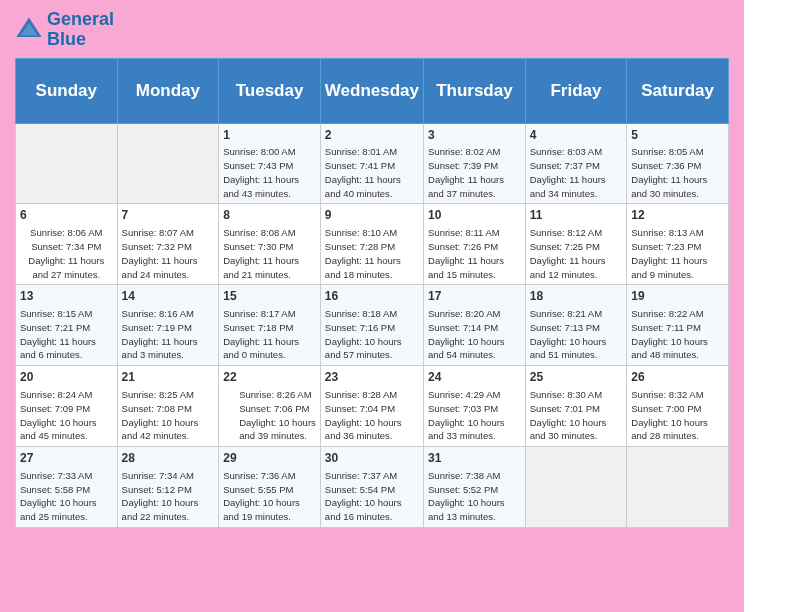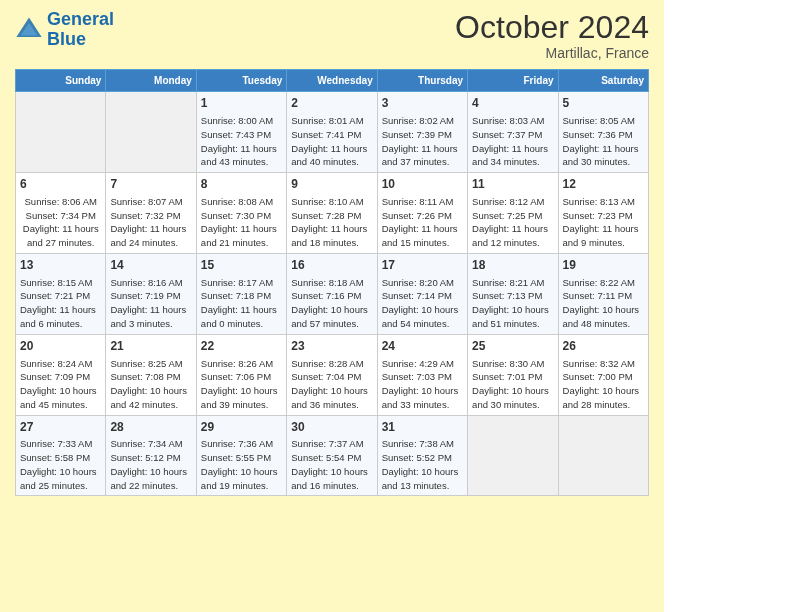--- a/index.html
+++ b/index.html
@@ -4,24 +4,24 @@
   <style>
     * { box-sizing: border-box; margin: 0; padding: 0; }
     body {
       font-family: Arial, sans-serif;
       background: #fff;
       width: 792px;
       height: 612px;
       overflow: hidden;
     }
     .page {
-      width: 664px;
+      width: 744px;
       min-height: 612px;
       padding: 10px 15px 10px 15px;
-      background: #fef9c3;
+      background: #f9a8d4;
     }
     .header {
       display: flex;
       justify-content: space-between;
       align-items: flex-start;
       margin-bottom: 8px;
     }
     .logo {
       display: flex;
       align-items: center;
@@ -54,23 +54,23 @@
       color: #555;
     }
     table {
       width: 100%;
       border-collapse: collapse;
       font-size: 10.5px;
     }
     thead tr th {
       background: #3a7fc1;
       color: #fff;
-      padding: 5px 4px;
-      text-align: right;
-      font-size: 10px;
+      padding: 22px 4px;
+      text-align: center;
+      font-size: 17px;
       font-weight: bold;
       border: 1px solid #5a9fd4;
     }
     tbody tr td {
       border: 1px solid #ccc;
       vertical-align: top;
       padding: 3px 4px;
       height: 78px;
       width: calc(100% / 7);
       background: #fff;
@@ -109,24 +109,20 @@
         <rect x="0" y="0" width="40" height="40" fill="none"></rect>
 
         <polygon points="20,2 38,30 2,30" fill="#1a6cad" opacity="0.85"></polygon>
         <polygon points="20,10 32,28 8,28" fill="#5ba3d9" opacity="0.7"></polygon>
       </svg>
       <div class="logo-text">
         <div><span>General</span></div>
         <div><span style="color:#1a6cad;font-weight:bold;">Blue</span></div>
       </div>
     </div>
-    <div class="title-block">
-      <div class="month-title">October 2024</div>
-      <div class="subtitle">Martillac, France</div>
-    </div>
   </div>
 
   <table>
     <thead>
       <tr>
 
       <th>Sunday</th>
           <th>Monday</th>
           <th>Tuesday</th>
           <th>Wednesday</th>
@@ -266,21 +262,21 @@
 Daylight: 10 hours and 45 minutes.</div>
           </td>
           <td>
             <span class="day-num">21</span>
             <div class="day-info" style="white-space: pre-line;">Sunrise: 8:25 AM
 Sunset: 7:08 PM
 Daylight: 10 hours and 42 minutes.</div>
           </td>
           <td>
             <span class="day-num">22</span>
-            <div class="day-info" style="white-space: pre-line;">Sunrise: 8:26 AM
+            <div class="day-info" style="white-space: pre-line; margin-left: 16px;">Sunrise: 8:26 AM
 Sunset: 7:06 PM
 Daylight: 10 hours and 39 minutes.</div>
           </td>
           <td>
             <span class="day-num">23</span>
             <div class="day-info" style="white-space: pre-line;">Sunrise: 8:28 AM
 Sunset: 7:04 PM
 Daylight: 10 hours and 36 minutes.</div>
           </td>
           <td>

